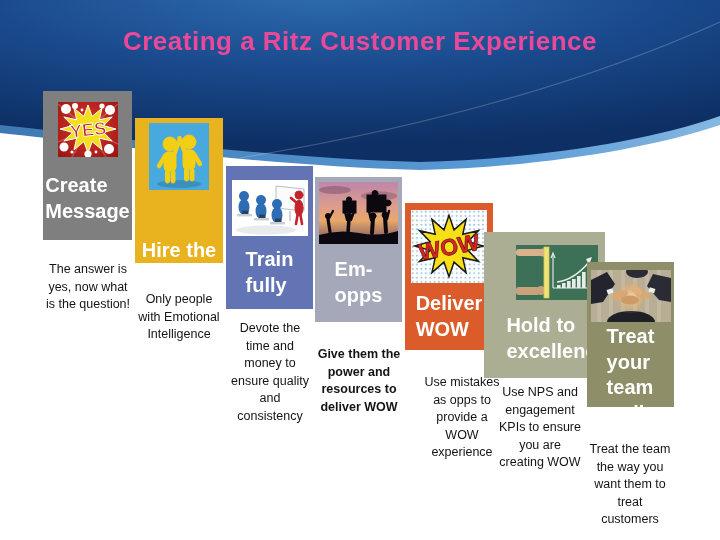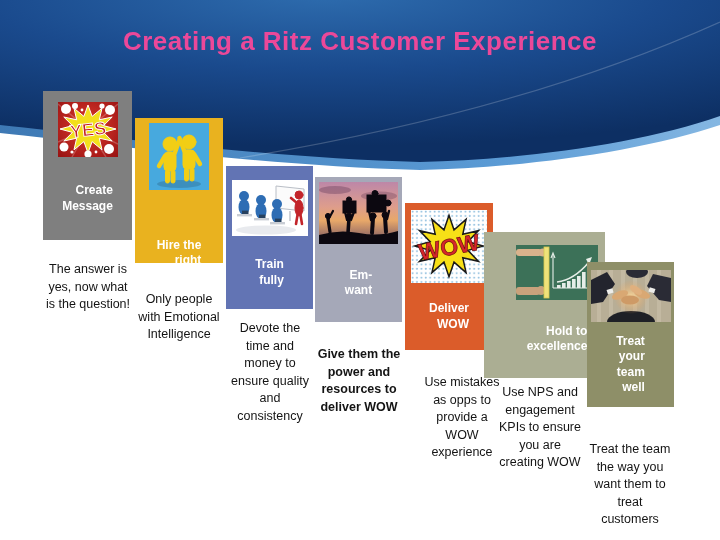--- a/index.html
+++ b/index.html
@@ -19,22 +19,22 @@
   .card-image{flex:none;overflow:hidden;}
   .img-0{width:60px;height:55px;margin-top:11px;}
   .img-1{width:60px;height:67px;margin-top:5px;}
   .img-2{width:76px;height:56px;margin-top:14px;}
   .img-3{width:79px;height:62px;margin-top:5px;}
   .img-4{width:76px;height:73px;margin-top:7px;}
   .img-5{width:82px;height:55px;margin-top:13px;}
   .img-6{width:80px;height:52px;margin-top:8px;}
   .card-image svg{display:block;}
   .card-label{flex:1;display:flex;align-items:center;justify-content:center;
-              color:#fff;font-weight:bold;font-size:12px;line-height:1.28;
-              text-align:right;white-space:pre-line;padding:2px 1px;}
+              color:#fff;font-weight:bold;font-size:20px;line-height:1.28;
+              text-align:left;white-space:pre-line;padding:2px 1px;}
   .desc{position:absolute;width:116px;text-align:center;color:#141414;
         font-size:12.5px;line-height:17.5px;white-space:pre-line;}
   .desc-0{left:30px;top:261px;}
   .desc-1{left:121px;top:291px;}
   .desc-2{left:212px;top:320px;}
   .desc-3{left:301px;top:346px;font-weight:bold;}
   .desc-4{left:404px;top:374px;}
   .desc-5{left:482px;top:384px;}
   .desc-6{left:572px;top:441px;}
 </style>
@@ -211,21 +211,21 @@
           <circle cx="54" cy="34" r="3"></circle>
           <line x1="54" y1="36" x2="53" y2="51" stroke-width="4"></line>
           <line x1="52" y1="38" x2="50" y2="29" stroke-width="2.4"></line>
           <circle cx="66" cy="33" r="3"></circle>
           <line x1="66" y1="35" x2="67" y2="50" stroke-width="4"></line>
           <line x1="68" y1="37" x2="70" y2="29" stroke-width="2.4"></line>
         </g>
       </svg>
     </div>
     <div class="card-label">Em-
-want</div>
+opps</div>
   </div>
   <div class="desc desc-3">Give them the
 power and
 resources to
 deliver WOW</div>
 
   <div class="card card-4" style="background-color: rgb(219, 92, 42);">
     <div class="card-image img-4">
       <svg width="76" height="73" viewBox="0 0 76 73">
         <defs>

